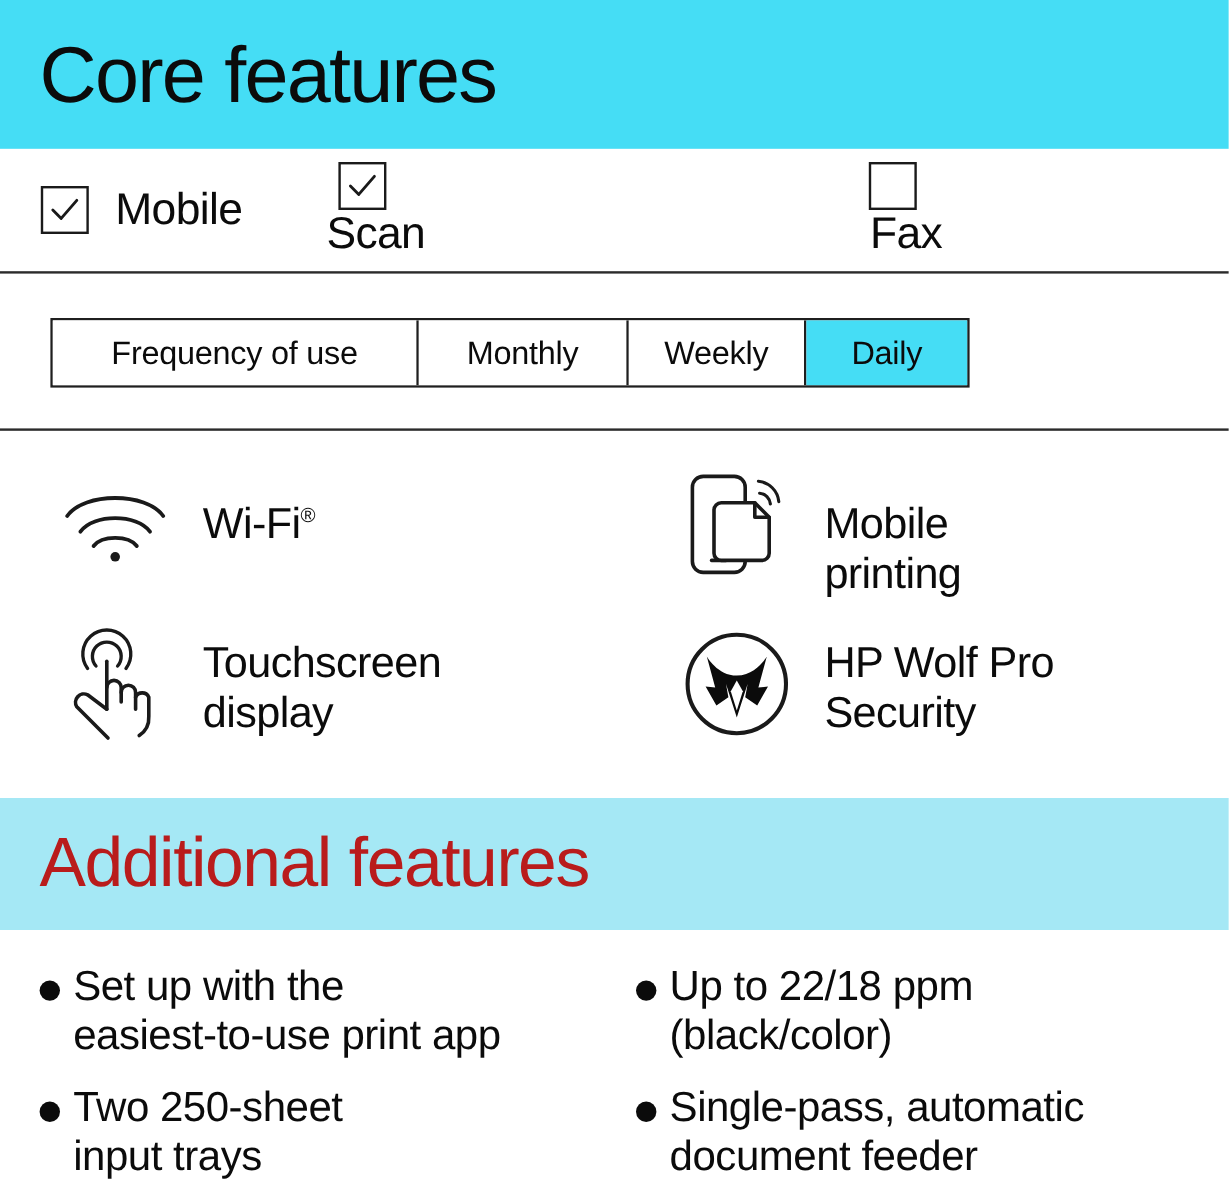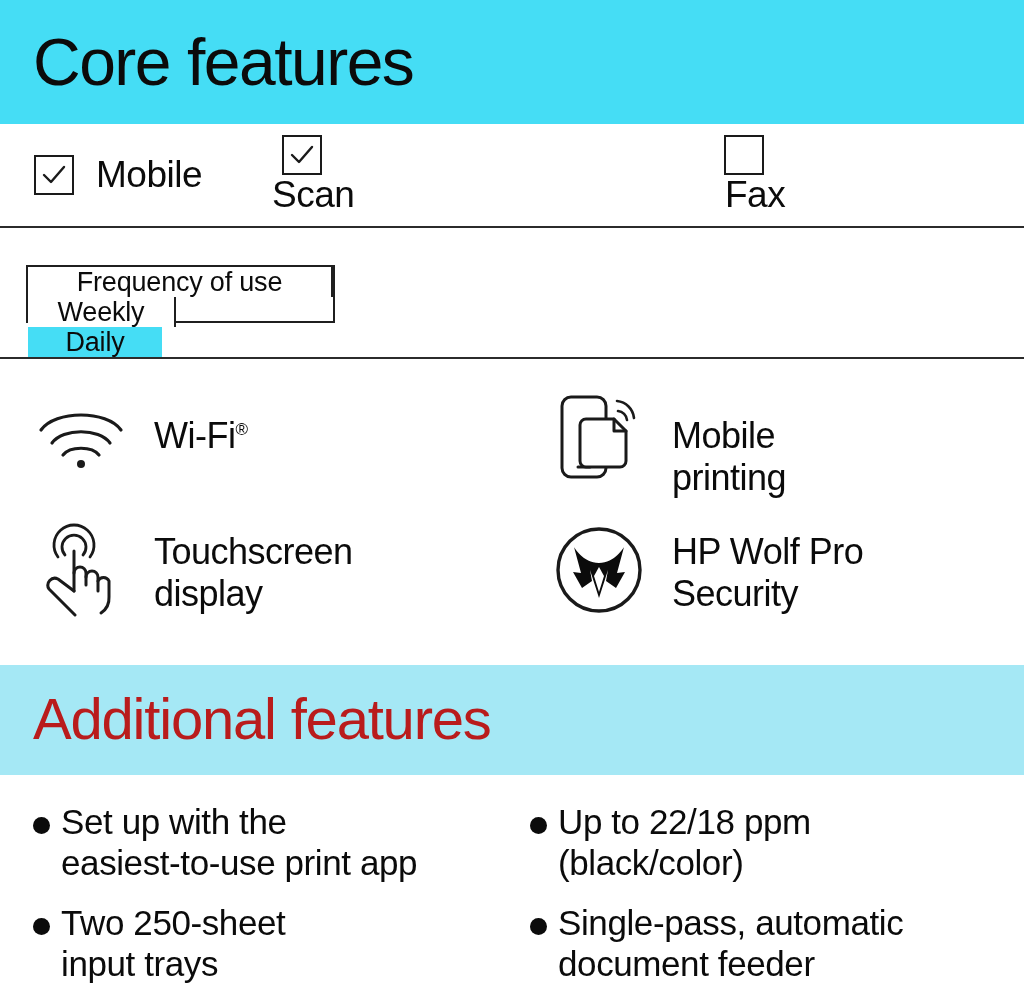--- a/index.html
+++ b/index.html
@@ -88,27 +88,26 @@
     width: 1024px;
     height: 2px;
     background: #2b2b2b;
   }
   .divider.d1 { top: 226px; }
   .divider.d2 { top: 357px; }
 
   
   .freq-wrap {
     position: absolute;
-    left: 26px;
+    left: 42px;
     top: 265px;
     height: 58px;
     display: flex;
     border: 2px solid #1f1f1f;
     background: #ffffff;
-    flex-direction: column;
   }
   .freq-cell {
     display: flex;
     align-items: center;
     justify-content: center;
     font-size: 27px;
     line-height: 30px;
     letter-spacing: -0.2px;
     color: #0b0b0b;
     border-right: 2px solid #1f1f1f;
@@ -119,21 +118,21 @@
   .freq-cell:last-child { border-right: none; }
   .freq-cell.c0 { width: 305px; }
   .freq-cell.c1 { width: 175px; }
   .freq-cell.c2 { width: 148px; }
   .freq-cell.c3 { width: 134px; }
   .freq-cell.active { background: #45DDF5; }
 
   
   .icon-grid {
     position: absolute;
-    left: 0;
+    left: 15px;
     top: 357px;
     width: 880px;
     height: 308px;
   }
   .icon-feature { position: absolute; display: flex; align-items: flex-start; }
   .icon-feature .glyph {
     width: 94px;
     height: 94px;
     flex: 0 0 auto;
     display: flex;
@@ -249,20 +248,21 @@
     <span class="check-box"></span>
     <span class="check-label">Fax</span>
   </div>
 
 </div>
 
 <div class="divider d1"></div>
 
 <div class="freq-wrap">
   <div class="freq-cell c0">Frequency of use</div>
+  <div class="freq-cell c1">Monthly</div>
   <div class="freq-cell c2">Weekly</div>
   <div class="freq-cell c3 active">Daily</div>
 </div>
 
 <div class="divider d2"></div>
 
 <div class="icon-grid">
 
   <div class="icon-feature f0">
     <span class="glyph">

